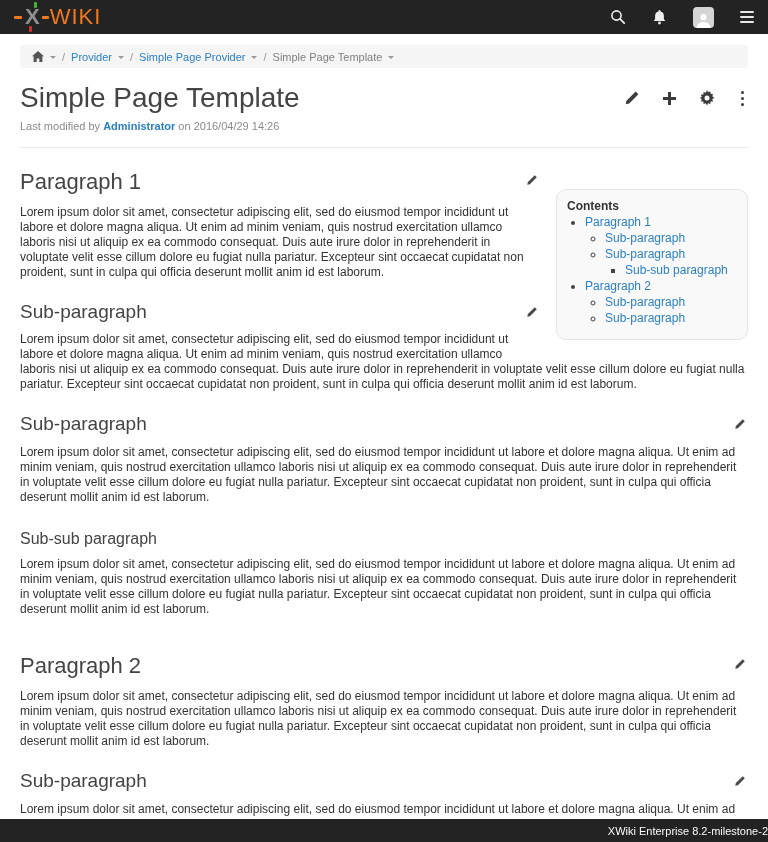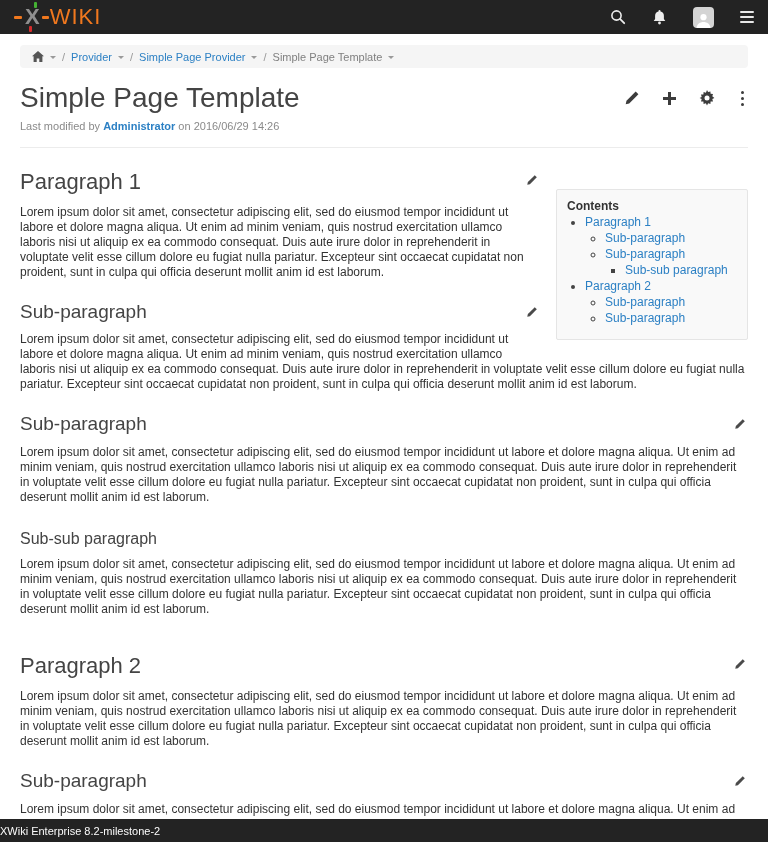--- a/index.html
+++ b/index.html
@@ -57,21 +57,21 @@
   .kebab { display:flex; flex-direction:column; gap:3px; padding:0 4px; cursor:pointer;}
   .kebab i { width:3px; height:3px; background:#3c3c3c; border-radius:50%; display:block;}
   .modified { font-size:11px; color:#8a8a8a; margin:6px 0 0; }
   .modified a { color:#2c80c4;font-weight:bold; }
   .title-hr { border:none; border-top:1px solid #ececec; margin:15px 0 0; }
 
   
   .content { font-size:12px; line-height:15px; color:#333; }
   .toc {
     float:right; width:192px; background:#f9f9f9;
-    border:1px solid #e5e5e5; border-radius:2px;
+    border:1px solid #e5e5e5; border-radius:10px;
     padding:9px 8px 12px 8px; margin:20px 0 12px 16px; font-size:12px;
   }
   .toc-title { font-weight:bold; color:#333; margin:0 0 1px 2px; }
   .toc ul { margin:0; padding-left:20px; list-style:disc; }
   .toc ul ul { list-style:circle; }
   .toc ul ul ul { list-style:square; }
   .toc li { margin:1px 0; color:#444; }
   .toc a { color:#2c80c4; }
 
   .h1s { font-size:22px; font-weight:400; color:#444; margin:21px 0 6px; line-height:1.2;}
@@ -79,21 +79,21 @@
   .h3s { font-size:16px; font-weight:400; color:#444; margin:24px 0 8px; line-height:1.2;}
   .mt-lg { margin-top:36px; }
   .sec p { margin:9px 0 11px; }
   .edit-pencil { float:right; margin:5px 2px 0 10px; cursor:pointer; }
   .edit-pencil svg { display:block; }
 
   
   .version-bar {
     position:absolute; left:0; right:0; bottom:0; height:23px;
     background:#232323; color:#fbfbfb; font-size:11px;
-    display:flex; align-items:center; justify-content:flex-start;
+    display:flex; align-items:center; justify-content:flex-end;
   }
 </style>
 </head>
 <body>
 
 <header class="topbar">
   <div class="logo">
     <span class="logo-dash"></span>
     <span class="logo-x">X<span class="tick tick-green"></span><span class="tick tick-red"></span></span>
     <span class="logo-dash2"></span>
@@ -169,21 +169,21 @@
       <span class="kebab">
           <i></i>
           <i></i>
           <i></i>
         </span>
     </div>
   </div>
   <p class="modified">
     <span>Last modified by</span>
     <a href="#">Administrator</a>
-    <span>on 2016/06/29 14:26</span>
+    <span>on 2016/04/29 14:26</span>
   </p>
   <hr class="title-hr">
 
   <div class="content">
 
     <aside class="toc">
       <div class="toc-title">Contents</div>
       <ul>
         <li>
           <a href="#">Paragraph 1</a>

